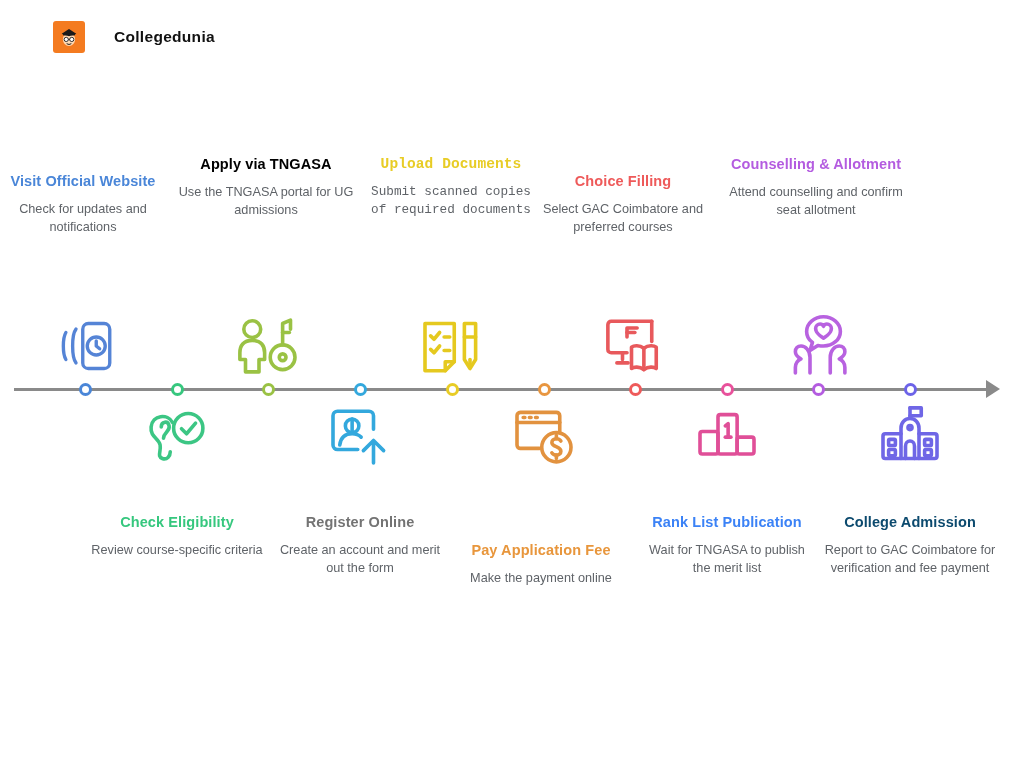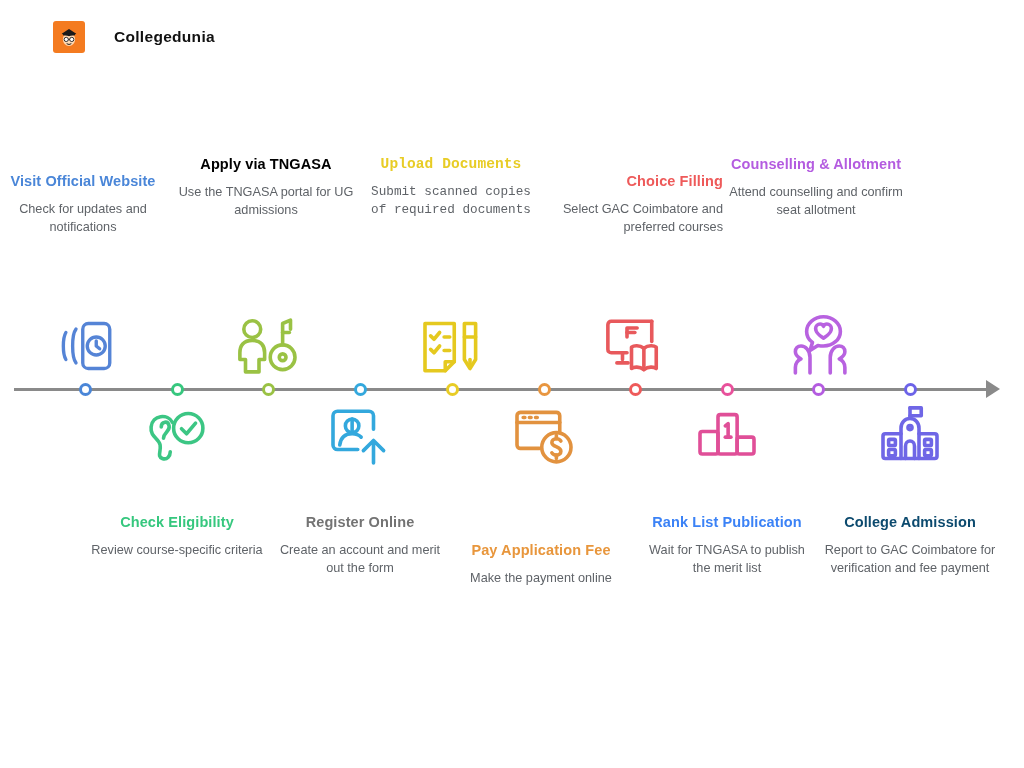--- a/index.html
+++ b/index.html
@@ -192,21 +192,21 @@
       <path d="M46 28 V14 C46 12 44.5 11 43 11 H11 C9 11 8 12.5 8 14 V40 C8 42 9.5 43 11 43 H28"></path>
       <path d="M8 20 H46"></path>
       <path d="M13.5 15.5 H15 M19 15.5 H20.5 M24.5 15.5 H26"></path>
       <circle cx="43" cy="42" r="13"></circle>
       <path d="M47 36.5 C46 35 44.5 34.5 43 34.5 C40.5 34.5 39 36 39 38 C39 42 47 41 47 45.5 C47 47.5 45.5 49 43 49 C41.3 49 39.8 48.3 39 47"></path>
       <path d="M43 31.5 V34.5 M43 49 V52"></path>
     </svg>
   </div>
   <div class="dot" style="left:544px; border-color:#e89640;"></div>
 
-  <div class="step" style="left:547px; top:172px;text-align:right;">
+  <div class="step" style="left:535px; top:172px;">
     <div class="step-title" style="color:#ee5a5a;">Choice Filling</div>
     <div class="step-desc">Select GAC Coimbatore and preferred courses</div>
   </div>
   <div class="step-icon" style="left:600px; top:310px;">
     <svg viewBox="0 0 64 64" fill="none" stroke="#e8595c" stroke-width="3.2" stroke-linecap="round" stroke-linejoin="round">
       <path d="M46 10 H10 C8.3 10 7 11.3 7 13 V35 C7 36.7 8.3 38 10 38 H24"></path>
       <path d="M46 10 V28"></path>
       <path d="M20 38 V44 M15 47 H25"></path>
       <path d="M24 24 V16 H33"></path>
       <path d="M24 20 H31"></path>

